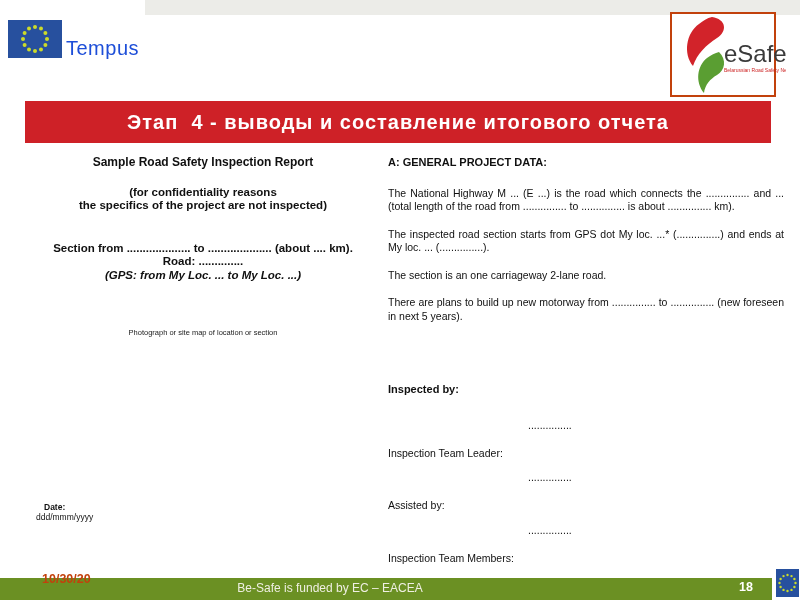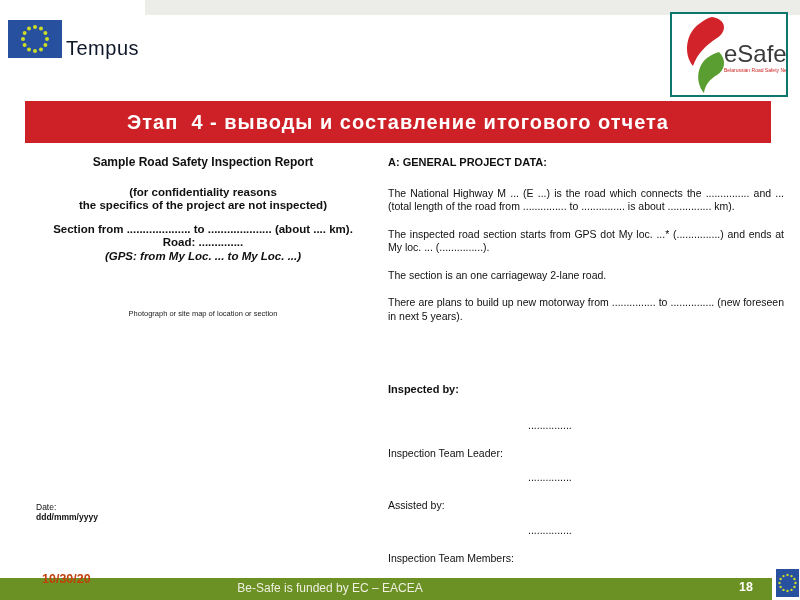--- a/index.html
+++ b/index.html
@@ -11,54 +11,54 @@
   }
   
   .top-strip{
     position:absolute;left:145px;top:0;width:655px;height:15px;
     background:#ECECE8;
   }
   .tempus-logo{
     position:absolute;left:8px;top:4px;display:flex;align-items:flex-end;
   }
   .tempus-text{
-    font-size:20px;color:#0f172a;margin-left:4px;line-height:20px;
+    font-size:20px;color:#1d4ed8;margin-left:4px;line-height:20px;
     letter-spacing:0.5px;
     margin-top:34px;
   }
   .esafe-box{
-    position:absolute;left:670px;top:12px;width:118px;height:85px;
-    background:#fff;border:2px solid #0f766e;box-sizing:border-box;
+    position:absolute;left:670px;top:12px;width:106px;height:85px;
+    background:#fff;border:2px solid #c2410c;box-sizing:border-box;
   }
   
   .banner{
     position:absolute;left:25px;top:101px;width:746px;height:42px;
     background:#CE2127;color:#fff;
     font-size:20px;font-weight:bold;letter-spacing:1px;
     text-align:center;line-height:42px;
     white-space:pre;
   }
   
   .left-col{
     position:absolute;left:33px;top:156px;width:340px;
     text-align:center;font-weight:bold;
     font-size:11.5px;line-height:13.5px;color:#101010;
   }
   .report-title{font-size:12px;margin-bottom:16px;}
-  .conf-block{margin-bottom:10px;}
+  .conf-block{margin-bottom:29px;}
   .gps-line{font-style:italic;}
   .photo-caption{
     margin-top:44px;font-weight:normal;font-size:7.5px;color:#222;
   }
   .date-block{
     position:absolute;left:36px;top:502px;text-align:left;
     font-size:8.5px;line-height:10px;color:#111;
   }
-  .date-label{font-weight:normal;}
-  .date-format{font-weight:bold;}
+  .date-label{font-weight:bold;margin-left:8px;}
+  .date-format{font-weight:normal;}
   
   .right-col{
     position:absolute;left:388px;top:156px;width:396px;
     font-size:10.5px;line-height:13.5px;color:#101010;
   }
   .gd-heading{font-weight:bold;font-size:11px;margin:0 0 17px 0;}
   .gd-para{margin:0 0 14px 0;text-align:justify;}
   .gd-para.no-justify{text-align:left;}
   .inspected-by{font-weight:bold;font-size:11px;margin:60px 0 22px 0;}
   .insp-row{display:flex;margin-bottom:11px;}

